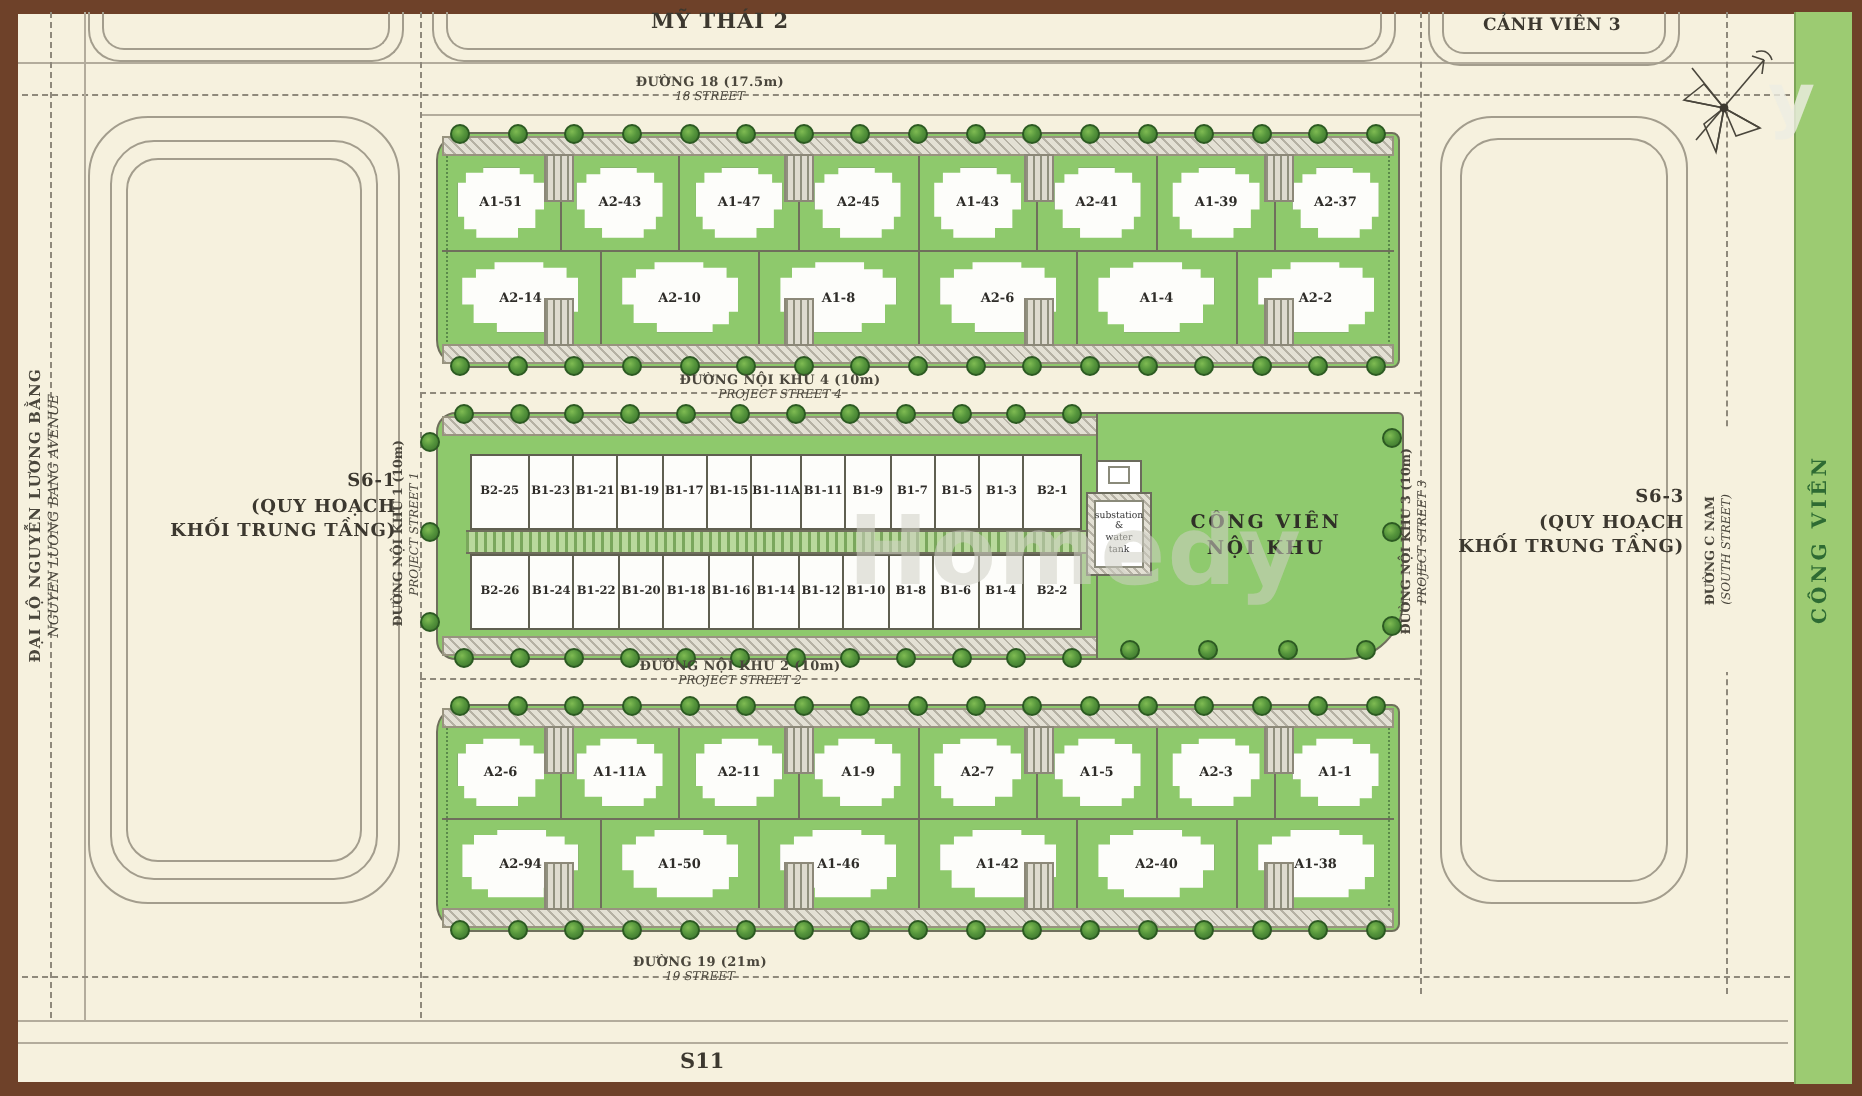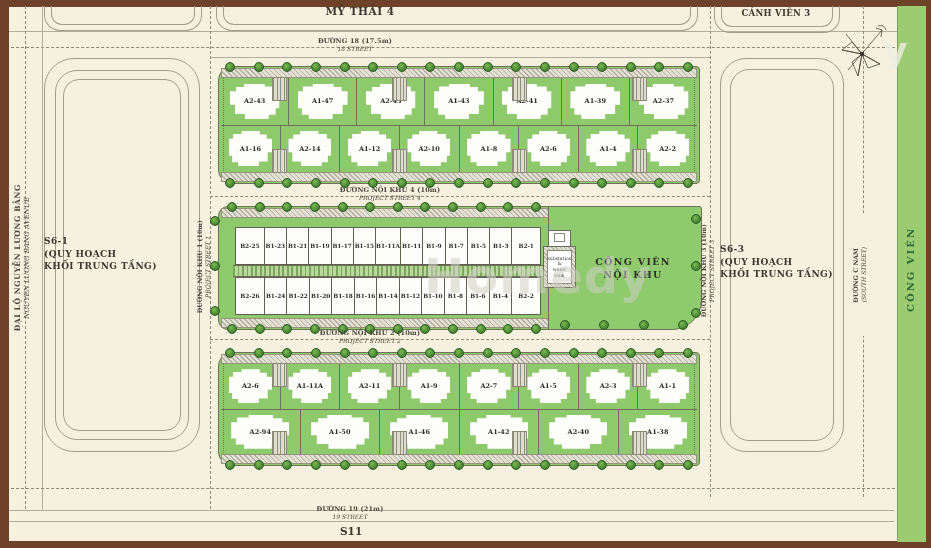--- a/index.html
+++ b/index.html
@@ -31,21 +31,21 @@
   
   .vtext{writing-mode:vertical-rl;transform:rotate(180deg);white-space:nowrap;}
   .vpair{position:absolute;display:flex;gap:1px;align-items:center;z-index:6;color:#4a463c;}
   .vpair .vi{font-size:6.3px;font-weight:bold;}
   .vpair .en{font-size:6px;font-style:italic;}
   .vpair.avenue .vi{font-size:7.5px;letter-spacing:.6px;}
   .vpair.avenue .en{font-size:7px;}
 
   
   .big-outline{position:absolute;border:1px solid #a39d8d;border-radius:30px;z-index:2;}
-  .big-label{position:absolute;z-index:3;display:flex;flex-direction:column;justify-content:center;text-align:left;
+  .big-label{position:absolute;z-index:3;display:flex;flex-direction:column;justify-content:center;text-align:right;
     font-weight:bold;font-size:9px;line-height:12.5px;letter-spacing:.4px;color:#3c382f;}
 
   
   .a-block{position:absolute;background:#8ec96c;border:1px solid #6f6f5c;border-radius:14px 4px 4px 14px;z-index:2;}
   .setback{position:absolute;inset:10px 4px;border:1px dotted #5a8a49;pointer-events:none;}
   .lot-rows{position:absolute;left:2px;right:2px;top:11px;bottom:11px;display:flex;flex-direction:column;}
   .lot-row{flex:1;display:flex;}
   .lot-row:first-child{border-bottom:1px solid #6f6f5c;}
   .lot{flex:1;position:relative;border-right:1px solid #6f6f5c;display:flex;align-items:center;justify-content:center;}
   .lot:last-child{border-right:none;}
@@ -105,21 +105,21 @@
 
   <div class="nblock" style="left:44px;width:156px;height:24px;">
     <div class="nblock-inner"></div>
   </div>
   <div class="nblock" style="left:216px;width:480px;height:24px;">
     <div class="nblock-inner"></div>
   </div>
   <div class="nblock" style="left:714px;width:124px;height:26px;">
     <div class="nblock-inner"></div>
   </div>
-  <div class="area-label mythai-label" style="left:300px;top:5px;width:120px;">MỸ THÁI 4</div>
+  <div class="area-label mythai-label" style="left:300px;top:5px;width:120px;">MỸ THÁI 2</div>
   <div class="area-label canhvien-label" style="left:716px;top:8px;width:120px;">CẢNH VIÊN 3</div>
 
   <div class="hline" style="left:6px;top:31px;width:891px;"></div>
   <div class="hdash" style="left:6px;top:47px;width:889px;"></div>
   <div class="street-label" style="left:300px;top:37px;width:110px;">
     <span class="vi">ĐƯỜNG 18 (17.5m)</span>
     <span class="en">18 STREET</span>
   </div>
   <div class="hline" style="left:210px;top:57px;width:500px;"></div>
 
@@ -168,20 +168,24 @@
 
   <div class="green-strip" style="left:897px;top:6px;width:28px;height:536px;"></div>
   <div class="strip-label vtext" style="left:905px;top:212px;height:100px;">CÔNG VIÊN</div>
 
   <div class="a-block" style="left:218px;top:66px;width:480px;height:116px;">
     <div class="hatch-strip" style="left:2px;right:2px;top:1px;height:8px;"></div>
     <div class="hatch-strip" style="left:2px;right:2px;bottom:1px;height:8px;"></div>
     <div class="setback"></div>
     <div class="lot-rows">
       <div class="lot-row">
+          <div class="lot">
+            <div class="house"></div>
+            <span class="lot-label">A1-51</span>
+          </div>
           <div class="lot flip">
             <div class="house"></div>
             <span class="lot-label">A2-43</span>
           </div>
           <div class="lot">
             <div class="house"></div>
             <span class="lot-label">A1-47</span>
           </div>
           <div class="lot flip">
             <div class="house"></div>
@@ -198,31 +202,23 @@
           <div class="lot">
             <div class="house"></div>
             <span class="lot-label">A1-39</span>
           </div>
           <div class="lot flip">
             <div class="house"></div>
             <span class="lot-label">A2-37</span>
           </div>
         </div>
       <div class="lot-row">
-          <div class="lot">
-            <div class="house"></div>
-            <span class="lot-label">A1-16</span>
-          </div>
           <div class="lot flip">
             <div class="house"></div>
             <span class="lot-label">A2-14</span>
-          </div>
-          <div class="lot">
-            <div class="house"></div>
-            <span class="lot-label">A1-12</span>
           </div>
           <div class="lot flip">
             <div class="house"></div>
             <span class="lot-label">A2-10</span>
           </div>
           <div class="lot">
             <div class="house"></div>
             <span class="lot-label">A1-8</span>
           </div>
           <div class="lot flip">
@@ -557,21 +553,21 @@
       <div class="alley" style="left: calc(12.5% - 7px); bottom: 10px; height: 22px;"></div>
       <div class="alley" style="left: calc(37.5% - 7px); top: 10px; height: 22px;"></div>
       <div class="alley" style="left: calc(37.5% - 7px); bottom: 10px; height: 22px;"></div>
       <div class="alley" style="left: calc(62.5% - 7px); top: 10px; height: 22px;"></div>
       <div class="alley" style="left: calc(62.5% - 7px); bottom: 10px; height: 22px;"></div>
       <div class="alley" style="left: calc(87.5% - 7px); top: 10px; height: 22px;"></div>
       <div class="alley" style="left: calc(87.5% - 7px); bottom: 10px; height: 22px;"></div>
     </div>
 
   <div class="hdash" style="left:6px;top:488px;width:889px;"></div>
-  <div class="street-label" style="left:290px;top:505px;width:120px;">
+  <div class="street-label" style="left:290px;top:477px;width:120px;">
     <span class="vi">ĐƯỜNG 19 (21m)</span>
     <span class="en">19 STREET</span>
   </div>
   <div class="hline" style="left:6px;top:510px;width:888px;"></div>
   <div class="hline" style="left:6px;top:521px;width:888px;"></div>
   <div class="s11-label" style="left:340px;top:525px;">S11</div>
 
   <svg class="compass" style="left:838px;top:20px;" width="54" height="58" viewBox="0 0 54 58">
     <g stroke="#4a463c" stroke-width="0.8" fill="none">
       <line x1="10" y1="50" x2="44" y2="10"></line>

